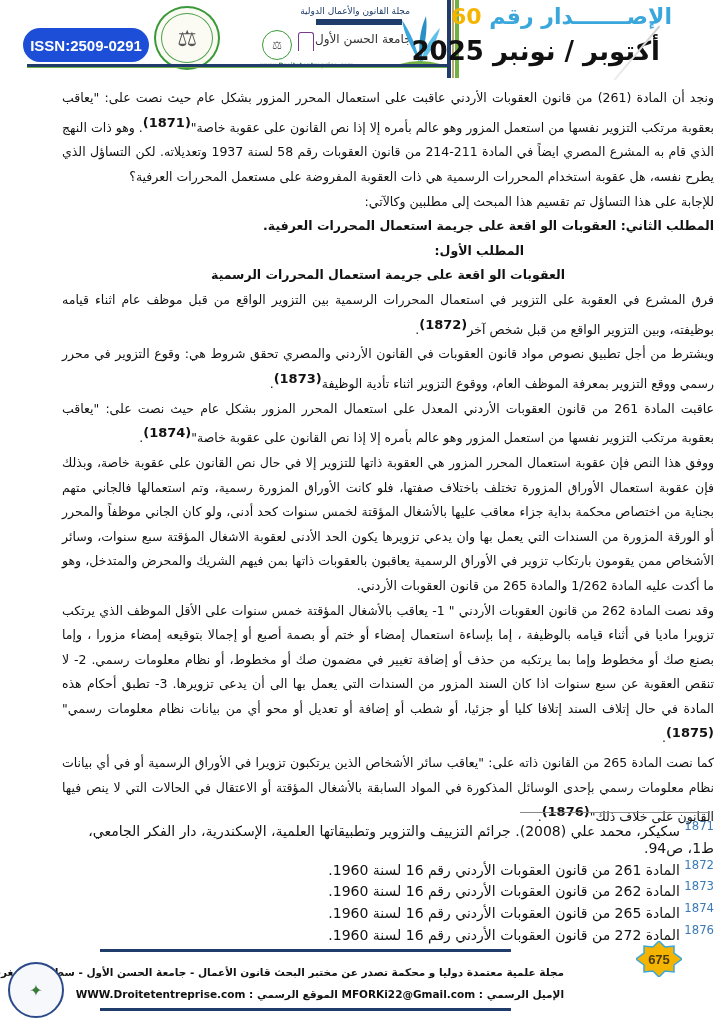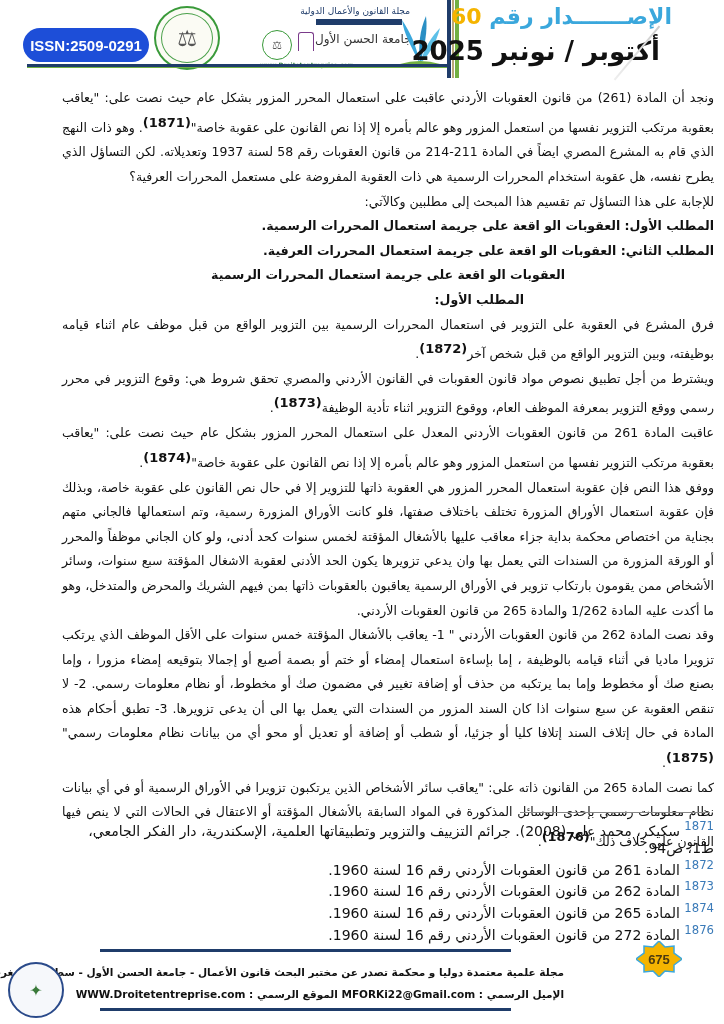--- a/index.html
+++ b/index.html
@@ -74,24 +74,23 @@
     <span>الإصـــــــدار رقم</span>
     <span class="num">60</span>
   </div>
   <div class="date">أكتوبر / نونبر 2025</div>
   <div class="diag"></div>
 </div>
 
 <div class="content">
   <p><span>ونجد أن المادة (261) من قانون العقوبات الأردني عاقبت على استعمال المحرر المزور بشكل عام حيث نصت على: "يعاقب بعقوبة مرتكب التزوير نفسها من استعمل المزور وهو عالم بأمره إلا إذا نص القانون على عقوبة خاصة"</span><sup class="ref">(1871)</sup><span>. وهو ذات النهج الذي قام به المشرع المصري ايضاً في المادة 211-214 من قانون العقوبات رقم 58 لسنة 1937 وتعديلاته. لكن التساؤل الذي يطرح نفسه، هل عقوبة استخدام المحررات الرسمية هي ذات العقوبة المفروضة على مستعمل المحررات العرفية؟</span></p>
   <p>للإجابة على هذا التساؤل تم تقسيم هذا المبحث إلى مطلبين وكالآتي:</p>
-  <p class="bold">المطلب الأول: العقوبات الو اقعة على جريمة استعمال المحررات الرسمية.</p>
   <p class="bold">المطلب الثاني: العقوبات الو اقعة على جريمة استعمال المحررات العرفية.</p>
+  <p class="bold" style="padding-right:190px">المطلب الأول:</p>
   <p class="bold center">العقوبات الو اقعة على جريمة استعمال المحررات الرسمية</p>
-  <p class="bold" style="padding-right:190px">المطلب الأول:</p>
   <p><span>فرق المشرع في العقوبة على التزوير في استعمال المحررات الرسمية بين التزوير الواقع من قبل موظف عام اثناء قيامه بوظيفته، وبين التزوير الواقع من قبل شخص آخر</span><sup class="ref">(1872)</sup>.</p>
   <p><span>ويشترط من أجل تطبيق نصوص مواد قانون العقوبات في القانون الأردني والمصري تحقق شروط هي: وقوع التزوير في محرر رسمي ووقع التزوير بمعرفة الموظف العام، ووقوع التزوير اثناء تأدية الوظيفة</span><sup class="ref">(1873)</sup>.</p>
   <p><span>عاقبت المادة 261 من قانون العقوبات الأردني المعدل على استعمال المحرر المزور بشكل عام حيث نصت على: "يعاقب بعقوبة مرتكب التزوير نفسها من استعمل المزور وهو عالم بأمره إلا إذا نص القانون على عقوبة خاصة"</span><sup class="ref">(1874)</sup>.</p>
   <p>ووفق هذا النص فإن عقوبة استعمال المحرر المزور هي العقوبة ذاتها للتزوير إلا في حال نص القانون على عقوبة خاصة، وبذلك فإن عقوبة استعمال الأوراق المزورة تختلف باختلاف صفتها، فلو كانت الأوراق المزورة رسمية، وتم استعمالها فالجاني متهم بجناية من اختصاص محكمة بداية جزاء معاقب عليها بالأشغال المؤقتة لخمس سنوات كحد أدنى، ولو كان الجاني موظفاً والمحرر أو الورقة المزورة من السندات التي يعمل بها وان يدعي تزويرها يكون الحد الأدنى لعقوبة الاشغال المؤقتة سبع سنوات، وسائر الأشخاص ممن يقومون بارتكاب تزوير في الأوراق الرسمية يعاقبون بالعقوبات ذاتها بمن فيهم الشريك والمحرض والمتدخل، وهو ما أكدت عليه المادة 1/262 والمادة 265 من قانون العقوبات الأردني.</p>
   <p><span>وقد نصت المادة 262 من قانون العقوبات الأردني " 1- يعاقب بالأشغال المؤقتة خمس سنوات على الأقل الموظف الذي يرتكب تزويرا ماديا في أثناء قيامه بالوظيفة ، إما بإساءة استعمال إمضاء أو ختم أو بصمة أصبع أو إجمالا بتوقيعه إمضاء مزورا ، وإما بصنع صك أو مخطوط وإما بما يرتكبه من حذف أو إضافة تغيير في مضمون صك أو مخطوط، أو نظام معلومات رسمي. 2- لا تنقص العقوبة عن سبع سنوات اذا كان السند المزور من السندات التي يعمل بها الى أن يدعى تزويرها. 3- تطبق أحكام هذه المادة في حال إتلاف السند إتلافا كليا أو جزئيا، أو شطب أو إضافة أو تعديل أو محو أي من بيانات نظام معلومات رسمي"</span><sup class="ref">(1875)</sup>.</p>
   <p><span>كما نصت المادة 265 من القانون ذاته على: "يعاقب سائر الأشخاص الذين يرتكبون تزويرا في الأوراق الرسمية أو في أي بيانات نظام معلومات رسمي بإحدى الوسائل المذكورة في المواد السابقة بالأشغال المؤقتة أو الاعتقال في الحالات التي لا ينص فيها القانون على خلاف ذلك"</span><sup class="ref">(1876)</sup>.</p>
 </div>
 
 <div class="fn-sep"></div>
 <div class="footnotes">

